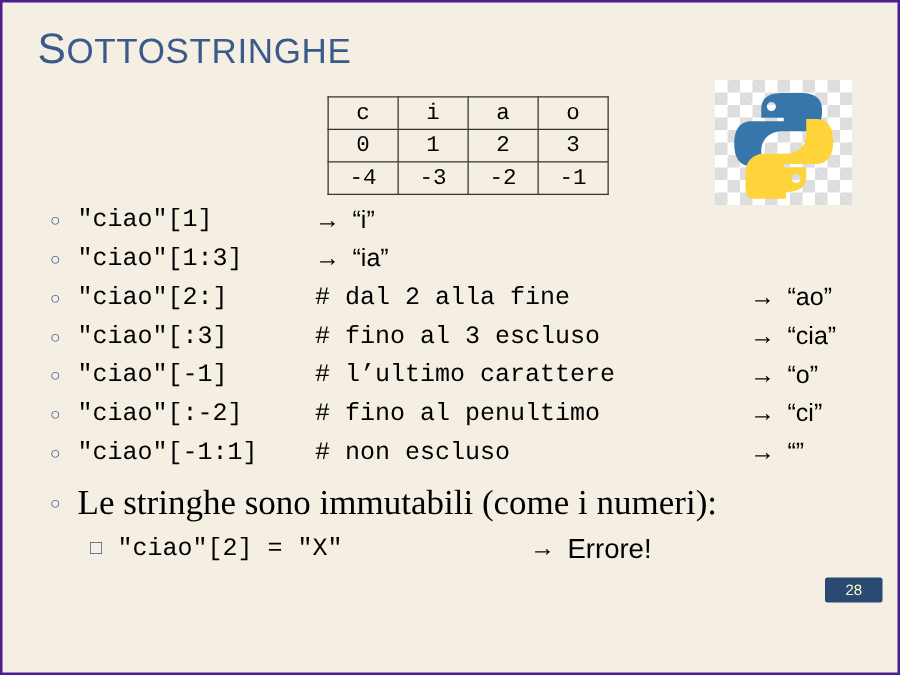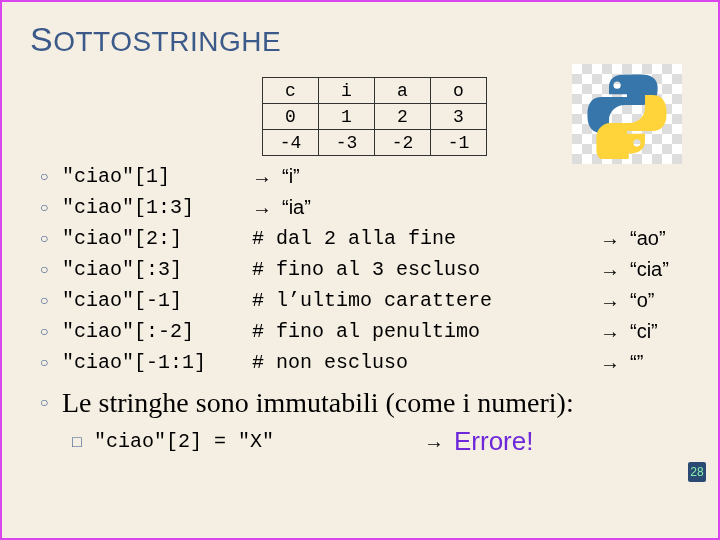--- a/index.html
+++ b/index.html
@@ -8,21 +8,21 @@
     height: 540px;
     background: #fff;
     position: relative;
     font-family: Arial, sans-serif;
     overflow: hidden;
   }
   .slide {
     width: 720px;
     height: 540px;
     background: #f5efe3;
-    border: 2px solid #d946ef;
+    border: 2px solid #4c1d95;
     position: relative;
     padding: 18px 28px 5px 28px;
   }
   .title {
     font-size: 28px;
     color: #3b5a8a;
     font-variant: small-caps;
     letter-spacing: 0.5px;
     margin-bottom: 18px;
     font-weight: 400;
@@ -94,33 +94,33 @@
     margin-left: 32px;
     margin-top: 4px;
     font-size:20px;
   }
   .box-bullet {
     width: 22px;
     font-size: 16px;
     color: #3b5a8a;
   }
   .err {
-    color: #6d28d9;
+    color: #000000;
     font-family: Arial, sans-serif;
-    font-size: 26px;
+    font-size: 22px;
     font-weight: 400;
   }
   .pagenum {
     position: absolute;
     right: 12px;
     bottom: 56px;
     background: #2a4a73;
-    color: #86efac;
+    color: #fef9c3;
     font-size: 12px;
-    width: 18px;
+    width: 46px;
     height: 20px;
     display:flex;
     align-items:center;
     justify-content:center;
     border-radius:2px;
   }
 </style>
 </head>
 <body>
 

